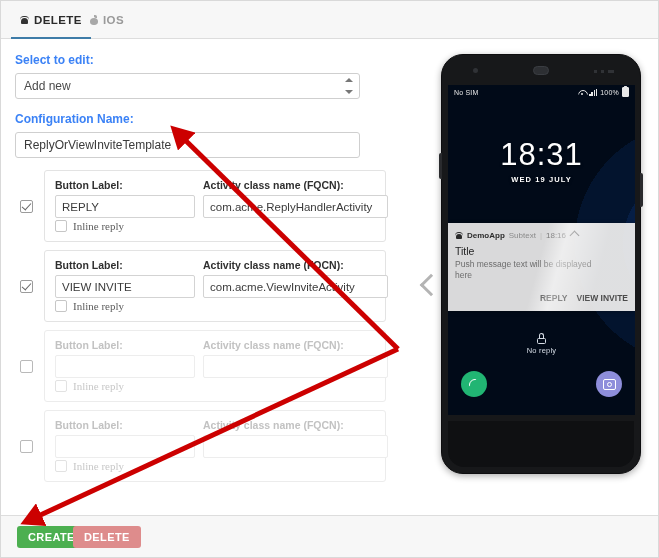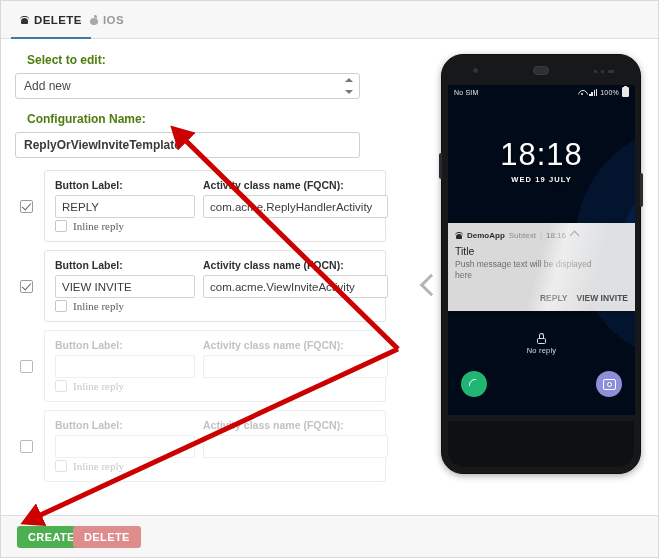--- a/index.html
+++ b/index.html
@@ -57,22 +57,22 @@
     background:#a8a8a8;border-radius:0 60% 0 60%;
   }
 
   
   .form{
     position:absolute;left:0;top:38px;width:412px;height:477px;
     box-sizing:border-box;
     padding:14px 0 0 14px;
   }
   .flabel{
-    font-size:12px;font-weight:bold;color:#4d7c0f;
-    margin:0 0 6px 12px;
+    font-size:12px;font-weight:bold;color:#3b82f6;
+    margin:0 0 6px 0;
   }
   .select-wrap{
     position:relative;width:345px;height:26px;margin-bottom:13px;
   }
   .select-box{
     width:100%;height:100%;box-sizing:border-box;
     border:1px solid #cfcfcf;background:#fff;border-radius:3px;
     font-size:12px;color:#4a4a4a;
     padding:0 22px 0 8px;
     display:flex;align-items:center;
@@ -89,21 +89,20 @@
   }
   .stepper i.up{border-bottom:4.5px solid #777;}
   .stepper i.dn{border-top:4.5px solid #777;}
 
   .text-input{
     width:345px;height:26px;box-sizing:border-box;
     border:1px solid #cfcfcf;background:#fff;border-radius:3px;
     font-size:12px;color:#3a3a3a;padding:0 8px;
     font-family:"Liberation Sans", sans-serif;
     outline:none;
-    font-weight:bold;
   }
 
   
   .rows{margin-top:12px;}
   .row{
     position:relative;height:72px;margin-bottom:8px;
   }
   .row-chk{
     position:absolute;left:5px;top:30px;
     width:13px;height:13px;box-sizing:border-box;
@@ -489,21 +488,21 @@
                 <i></i>
                 <i></i>
                 <i></i>
                 <i></i>
               </span>
             <span>100%</span>
             <span class="ic-bat"></span>
           </span>
         </div>
 
-        <div class="clock">18:18</div>
+        <div class="clock">18:31</div>
         <div class="cdate">WED 19 JULY</div>
 
         <div class="notif">
           <div class="notif-head">
             <span class="n-appic"></span>
             <span class="n-app">DemoApp</span>
             <span class="n-sub">Subtext</span>
             <span class="n-sep">|</span>
             <span class="n-time">18:16</span>
             <span class="n-caret"></span>

